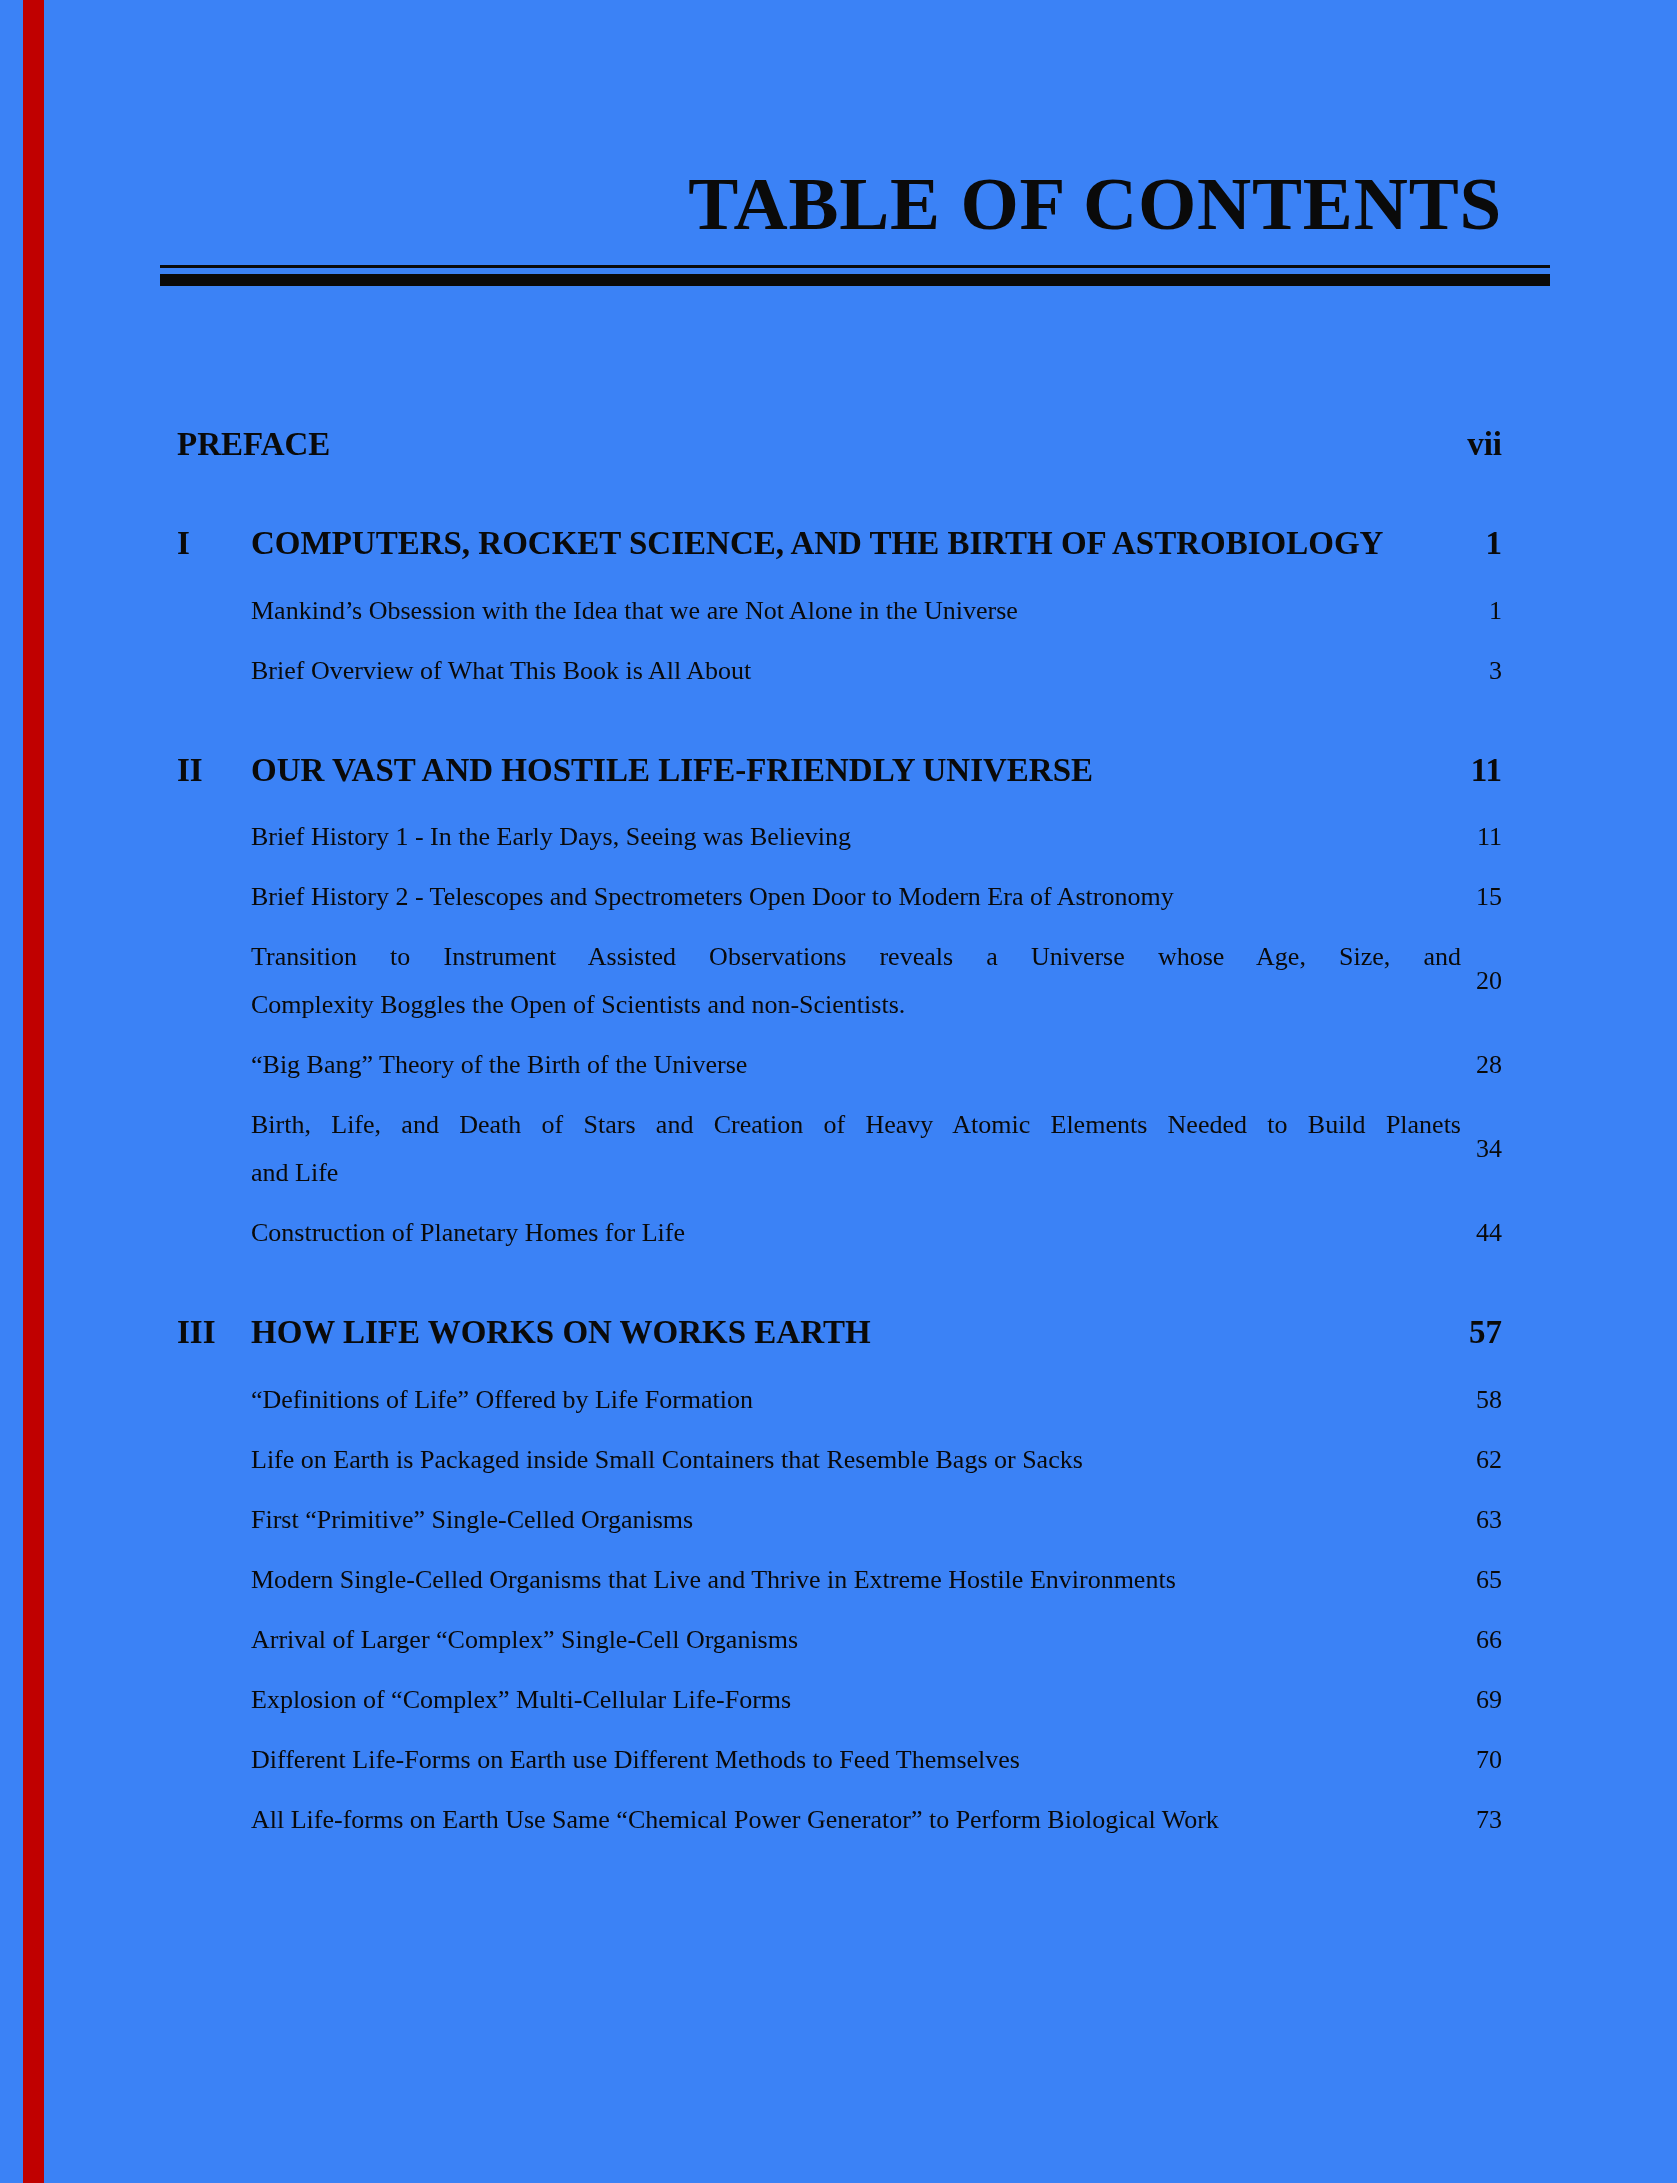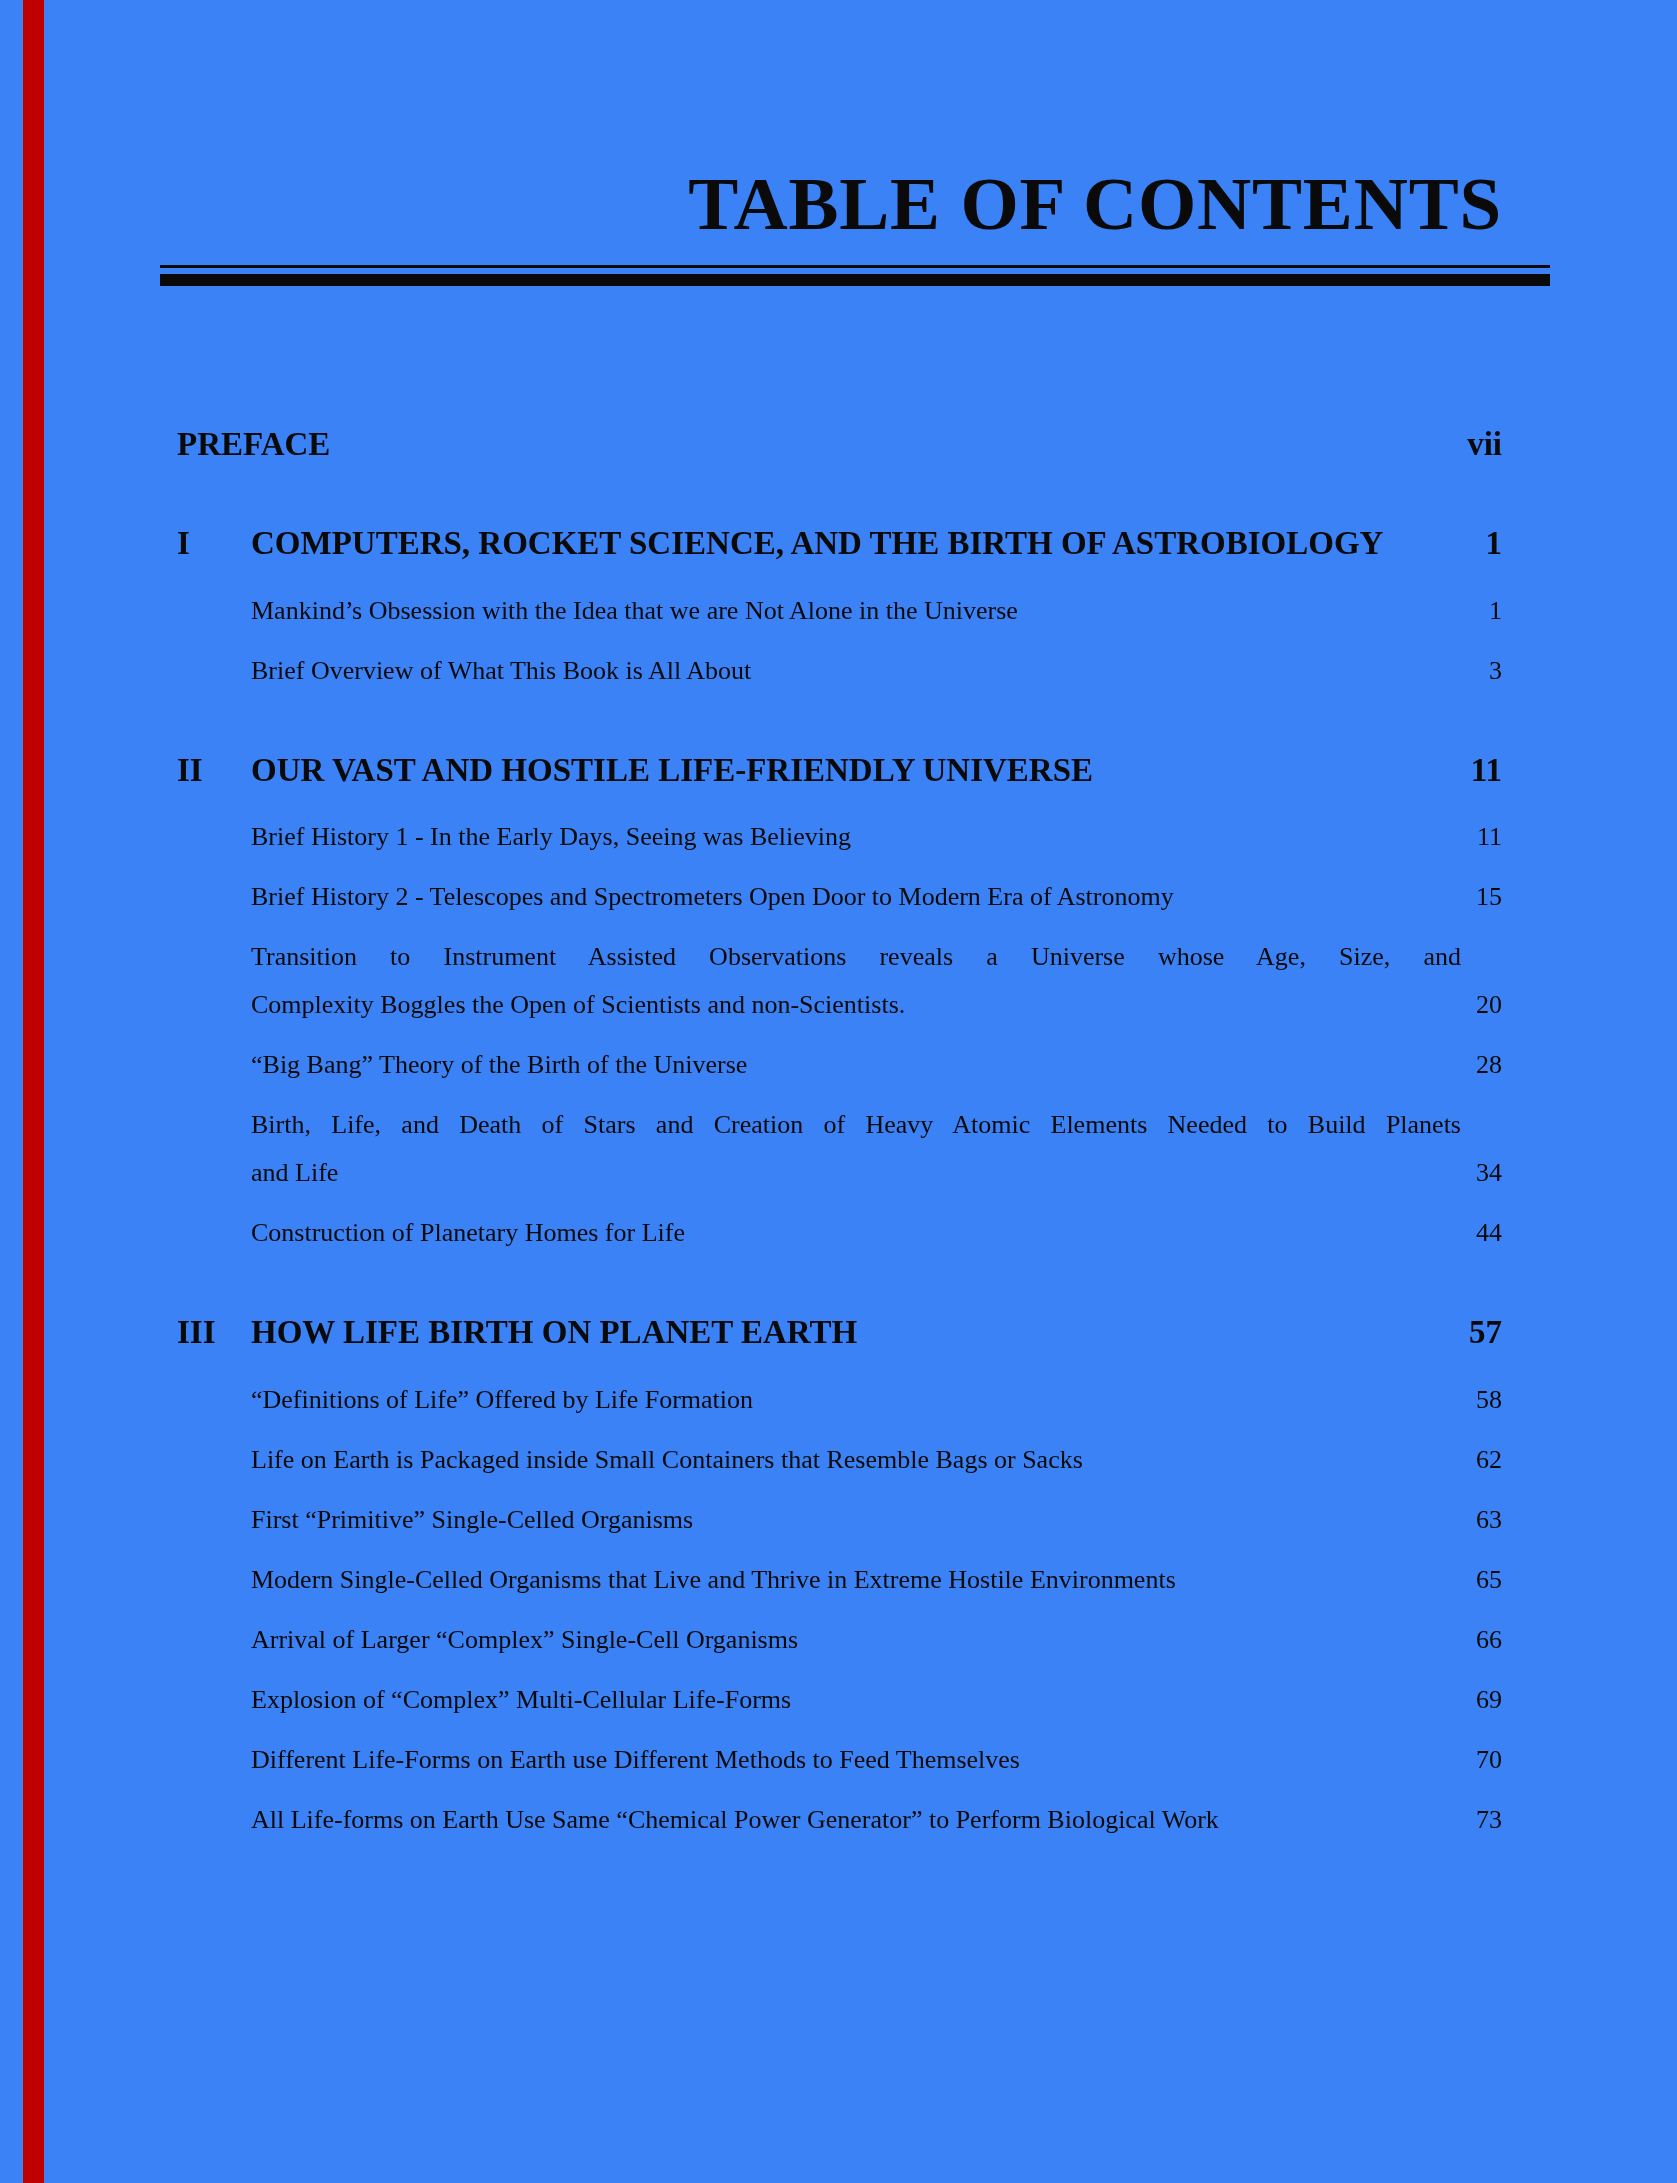--- a/index.html
+++ b/index.html
@@ -64,21 +64,21 @@
   .h-title { flex: 1 1 auto; }
   .pageno {
     margin-left: auto;
     padding-left: 15px;
     text-align: right;
     white-space: nowrap;
   }
   .entries { padding-left: 74px; }
   .entry-row {
     display: flex;
-    align-items: flex-end;
+    align-items: center;
     font-size: 26px;
     line-height: 48px;
     margin-bottom: 12px;
   }
   .entry-text { flex: 1 1 auto; }
   .entry-text .l-just {
     text-align: justify;
     text-align-last: justify;
   }
   .entry-row .pageno { font-size: 26px; }
@@ -168,21 +168,21 @@
                 <div class="entry-text">
                   <div>Construction of Planetary Homes for Life</div>
                 </div>
                 <span class="pageno">44</span>
               </div>
             </div>
           </div>
           <div class="section">
             <div class="row heading-row">
               <span class="numeral">III</span>
-              <span class="h-title">HOW LIFE BIRTH ON PLANET EARTH</span>
+              <span class="h-title">HOW LIFE WORKS ON WORKS EARTH</span>
               <span class="pageno">57</span>
             </div>
             <div class="entries">
               <div class="entry-row">
                 <div class="entry-text">
                   <div>“Definitions of Life” Offered by Life Formation</div>
                 </div>
                 <span class="pageno">58</span>
               </div>
               <div class="entry-row">

